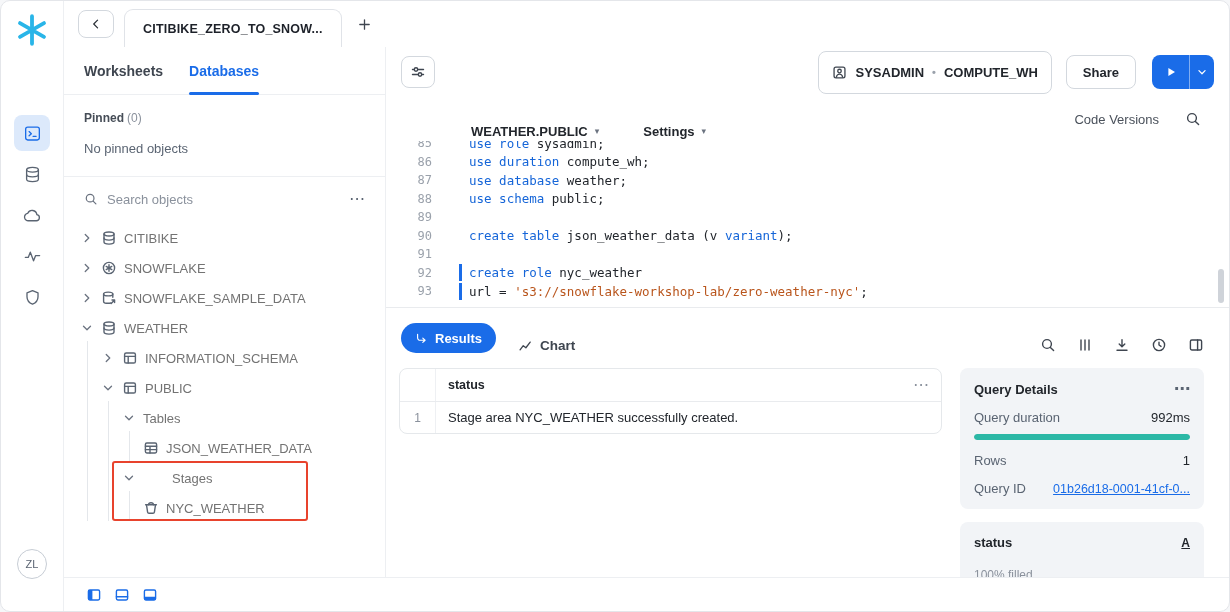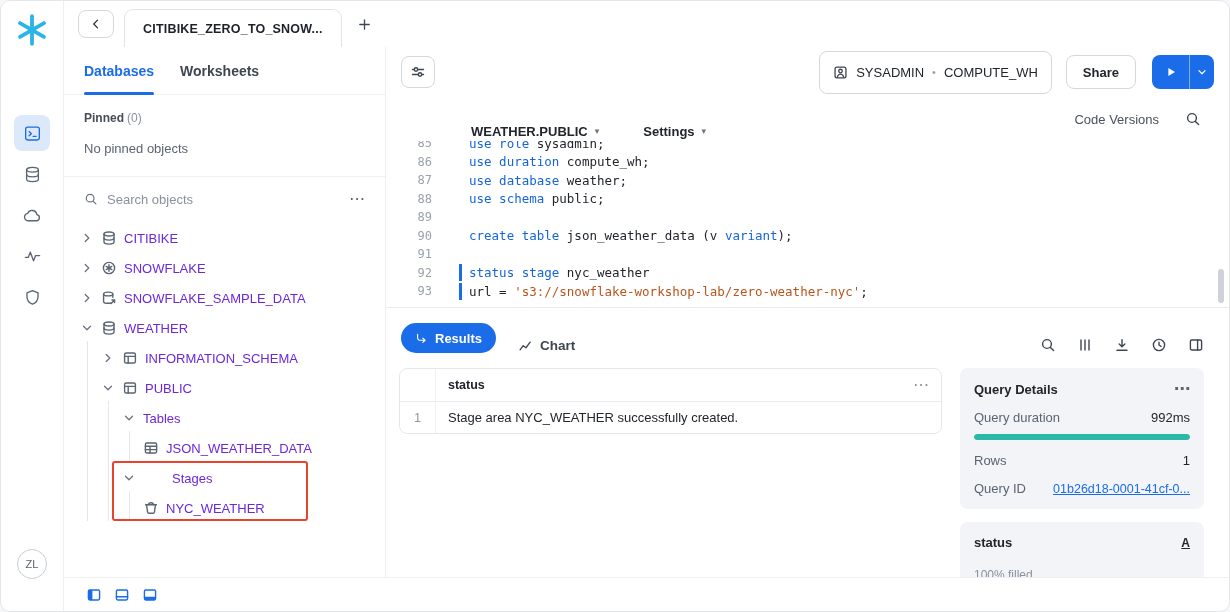--- a/index.html
+++ b/index.html
@@ -52,30 +52,30 @@
   .search-row { height: 44px; flex: 0 0 44px; display: flex; align-items: center; gap: 9px; padding: 0 20px; }
   .search-row .ic { width: 14px; height: 14px; color: #6b7380; }
   .search-input { flex: 1; border: none; outline: none; font-size: 13px; color: #1d2129; font-family: inherit; background: transparent; }
   .search-input::placeholder { color: #8a919c; }
   .menu-dots { color: #5a6472; font-size: 16px; line-height: 1; cursor: pointer; user-select: none; }
   .tree { flex: 1; position: relative; padding-top: 2px; overflow: hidden; }
   .tree-row { height: 30px; display: flex; align-items: center; gap: 7px; cursor: pointer; }
   .chev { width: 14px; height: 14px; color: #6b7380; flex: 0 0 14px; }
   .chev svg { width: 100%; height: 100%; fill: none; stroke: currentColor; stroke-width: 1.5; stroke-linecap: round; stroke-linejoin: round; }
   .ticon { width: 16px; height: 16px; color: #5a6472; }
-  .tlabel { font-size: 13px; color: #6d28d9; white-space: nowrap; }
+  .tlabel { font-size: 13px; color: #737373; white-space: nowrap; }
   .guide { position: absolute; width: 1px; background: #e4e7eb; }
   .red-box { position: absolute; left: 48px; top: 240px; width: 196px; height: 60px; border: 2px solid #e8432d; border-radius: 3px; pointer-events: none; }
 
   
   .main { flex: 1; display: flex; flex-direction: column; min-width: 0; }
   .main-toolbar { height: 50px; flex: 0 0 50px; display: flex; align-items: center; padding: 0 15px; gap: 10px; }
   .tool-btn { width: 34px; height: 32px; border: 1px solid #d3d8de; border-radius: 8px; display: flex; align-items: center; justify-content: center; color: #3f4650; background: #fff; cursor: pointer; }
   .mt-spacer { flex: 1; }
-  .context-pill { height: 43px; border: 1px solid #d3d8de; border-radius: 8px; display: flex; align-items: center; gap: 8px; padding: 0 13px; font-size: 13px; font-weight: 400; color: #22262c; background: #fff; cursor: pointer; }
+  .context-pill { height: 43px; border: 1px solid #d3d8de; border-radius: 8px; display: flex; align-items: center; gap: 8px; padding: 0 13px; font-size: 13px; font-weight: 700; color: #22262c; background: #fff; cursor: pointer; }
   .context-pill .ic { width: 15px; height: 15px; color: #3f4650; }
   .context-pill .dot { color: #9aa1ab; font-size: 11px; }
   .share-btn { height: 34px; border: 1px solid #d3d8de; border-radius: 8px; padding: 0 16px; font-size: 13px; font-weight: 700; color: #22262c; background: #fff; display: flex; align-items: center; cursor: pointer; margin-left: 4px; }
   .run-group { height: 34px; display: flex; margin-left: 6px; border-radius: 8px; overflow: hidden; }
   .run-play { width: 37px; background: #1a6ce8; display: flex; align-items: center; justify-content: center; color: #fff; cursor: pointer; }
   .run-play .ic, .run-caret .ic { width: 14px; height: 14px; }
   .run-caret { width: 25px; background: #1a6ce8; border-left: 1px solid rgba(255,255,255,.45); display: flex; align-items: center; justify-content: center; color: #fff; cursor: pointer; }
 
   .ws-header { height: 44px; flex: 0 0 44px; display: flex; align-items: center; padding: 0 28px 0 85px; gap: 44px; }
   .dd { display: flex; align-items: center; gap: 7px; font-size: 13px; font-weight: 700; color: #22262c; cursor: pointer; margin-top: 24px; }
@@ -204,22 +204,22 @@
               <path d="M8 3v10M3 8h10"></path>
             </svg>
           </span>
       </div>
     </div>
 
     <div class="body">
 
       <div class="sidebar">
         <div class="side-tabs">
+          <div class="side-tab">Worksheets</div>
           <div class="side-tab active">Databases</div>
-          <div class="side-tab">Worksheets</div>
         </div>
         <div class="pinned">
           <div class="pinned-head">
             <span>Pinned</span><span class="count">(0)</span>
           </div>
           <div class="pinned-empty">No pinned objects</div>
         </div>
         <div class="search-row">
           <span class="ic">
               <svg viewBox="0 0 16 16">
@@ -434,21 +434,21 @@
               <div class="ed-line">
                 <div class="ed-gutter">90</div>
                 <div class="ed-code"><span class="tok-k">create table</span><span class="tok-t"> json_weather_data (v </span><span class="tok-k">variant</span><span class="tok-t">);</span></div>
               </div>
               <div class="ed-line">
                 <div class="ed-gutter">91</div>
                 <div class="ed-code"></div>
               </div>
               <div class="ed-line active">
                 <div class="ed-gutter">92</div>
-                <div class="ed-code"><span class="tok-k">status stage</span><span class="tok-t"> nyc_weather</span></div>
+                <div class="ed-code"><span class="tok-k">create role</span><span class="tok-t"> nyc_weather</span></div>
               </div>
               <div class="ed-line active">
                 <div class="ed-gutter">93</div>
                 <div class="ed-code"><span class="tok-t">url = </span><span class="tok-s">'s3://snowflake-workshop-lab/zero-weather-nyc'</span><span class="tok-t">;</span></div>
               </div>
             </div>
           <div class="ed-scroll"></div>
         </div>
 
         <div class="results-bar">

